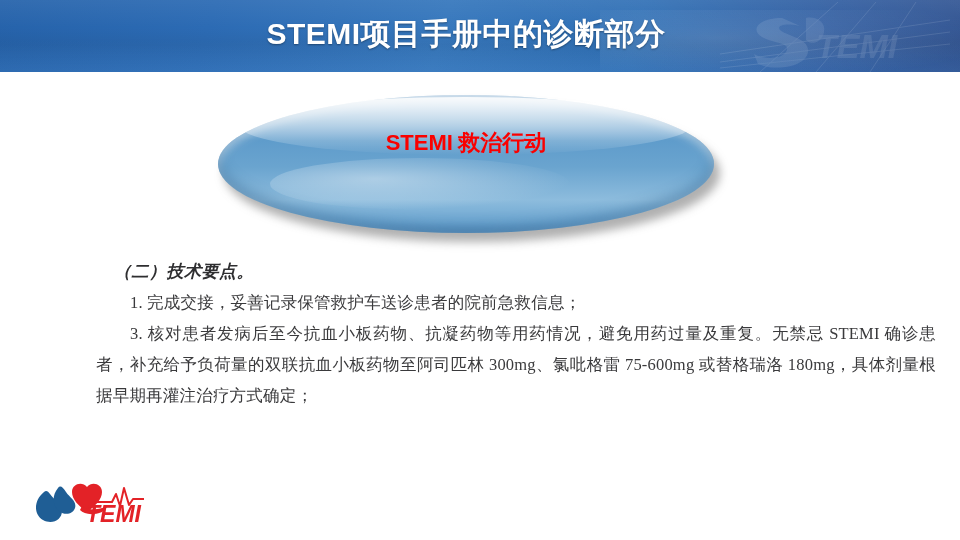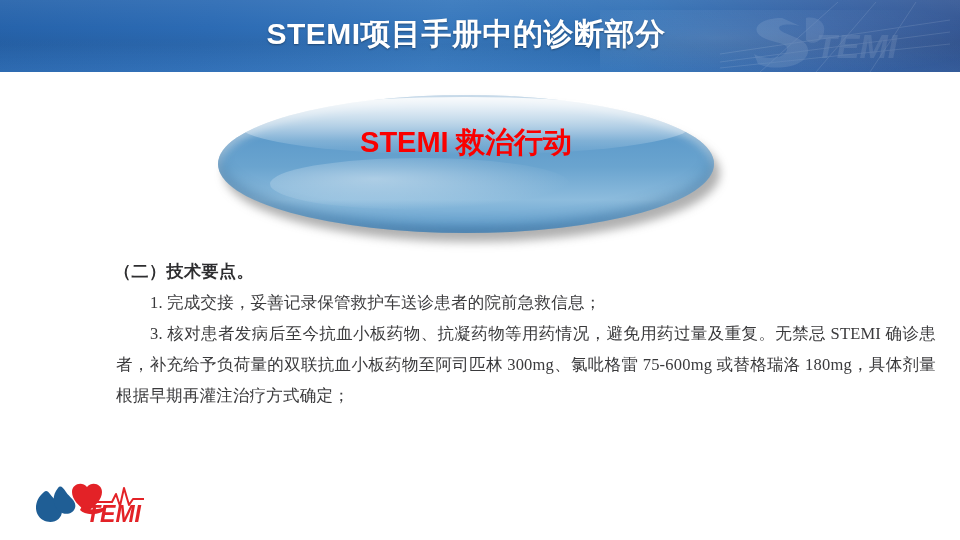--- a/index.html
+++ b/index.html
@@ -124,21 +124,21 @@
     width: 300px; height: 52px;
     border-radius: 50%;
     background: radial-gradient(ellipse at 35% 40%, rgba(255,255,255,0.40), rgba(255,255,255,0) 72%);
   }
   #ellipse-text {
     position: absolute;
     left: 4px; top: 30px;
     width: 496px;
     text-align: center;
     color: #fa0000;
-    font-size: 29px;
+    font-size: 22px;
     font-weight: bold;
     line-height: 41px;
     font-family: "Liberation Serif", "DejaVu Serif", serif;
     white-space: nowrap;
   }
   #ellipse-text .ln { display: block; }
   #ellipse-text .lat {
     font-family: "Liberation Sans", "DejaVu Sans", sans-serif;
     font-weight: bold;
   }
@@ -153,25 +153,25 @@
     font-size: 16.5px;
     line-height: 31px;
     text-align: justify;
   }
   #doc .heading {
     font-weight: bold;
     color: #2e2e30;
     padding-left: 18px;
     font-size: 17px;
     letter-spacing: 0.5px;
+    font-style: italic;
   }
   #doc .para {
     text-indent: 34px;
     letter-spacing: 0.2px;
-    margin-left: 20px;
   }
 
   
   #logo {
     position: absolute;
     left: 30px; top: 478px;
     width: 118px; height: 52px;
   }
 </style>
 </head>

